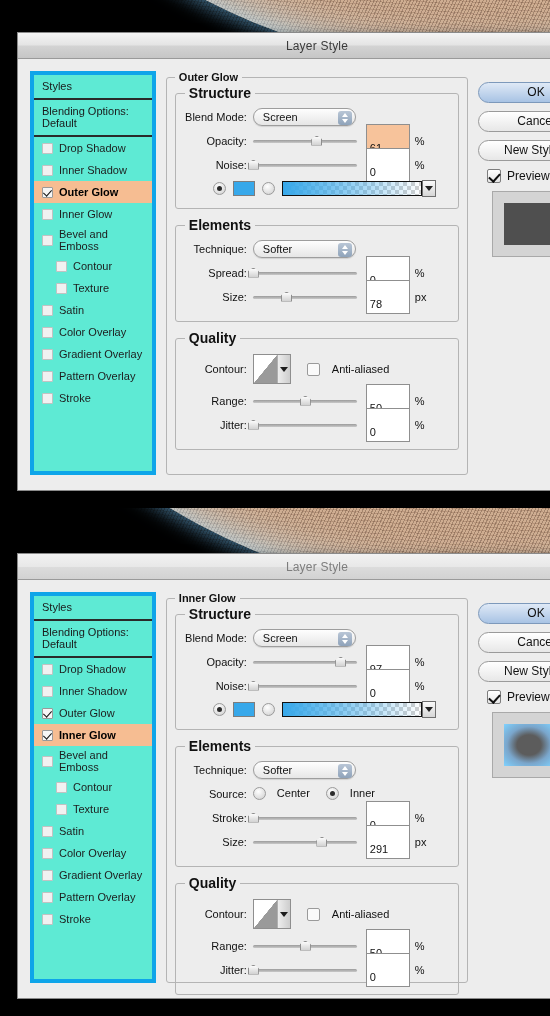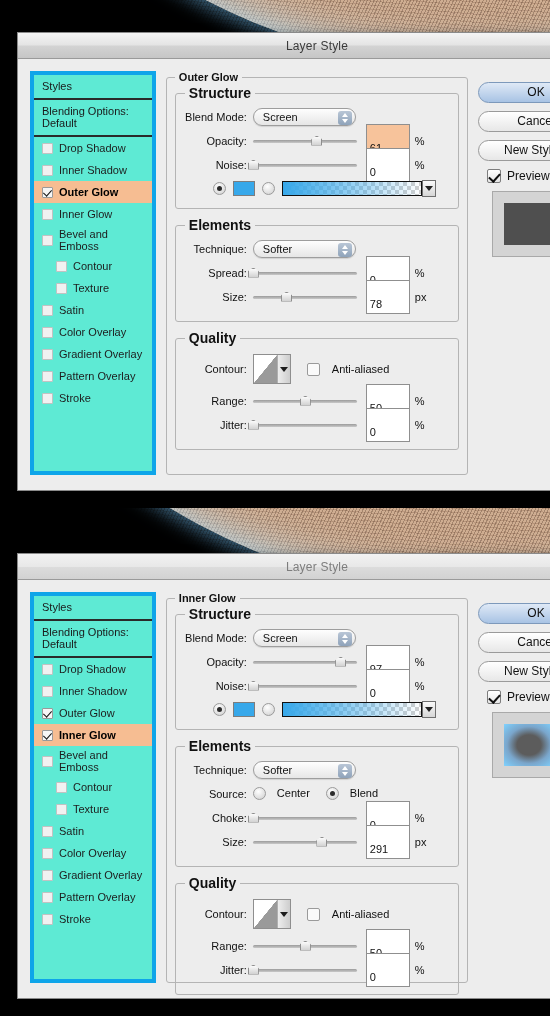--- a/index.html
+++ b/index.html
@@ -556,25 +556,25 @@
                     <i class="dn"></i>
                   </div>
                 </div>
               </div>
               <div class="row">
                 <div class="lbl">Source:</div>
                 <div style="display: flex; align-items: flex-start; gap: 6px;">
                   <span class="radio"></span>
                   <span class="unit">Center</span>
                   <span class="radio on" style="margin-left: 10px;"></span>
-                  <span class="unit">Blend</span>
-                </div>
-              </div>
-              <div class="row">
-                <div class="lbl">Choke:</div>
+                  <span class="unit">Inner</span>
+                </div>
+              </div>
+              <div class="row">
+                <div class="lbl">Stroke:</div>
                 <div class="slider">
                   <div class="track"></div>
                   <div class="thumb" style="left: 0%;"></div>
                 </div>
                 <div class="num">0</div>
                 <span class="unit">%</span>
               </div>
               <div class="row">
                 <div class="lbl">Size:</div>
                 <div class="slider">

